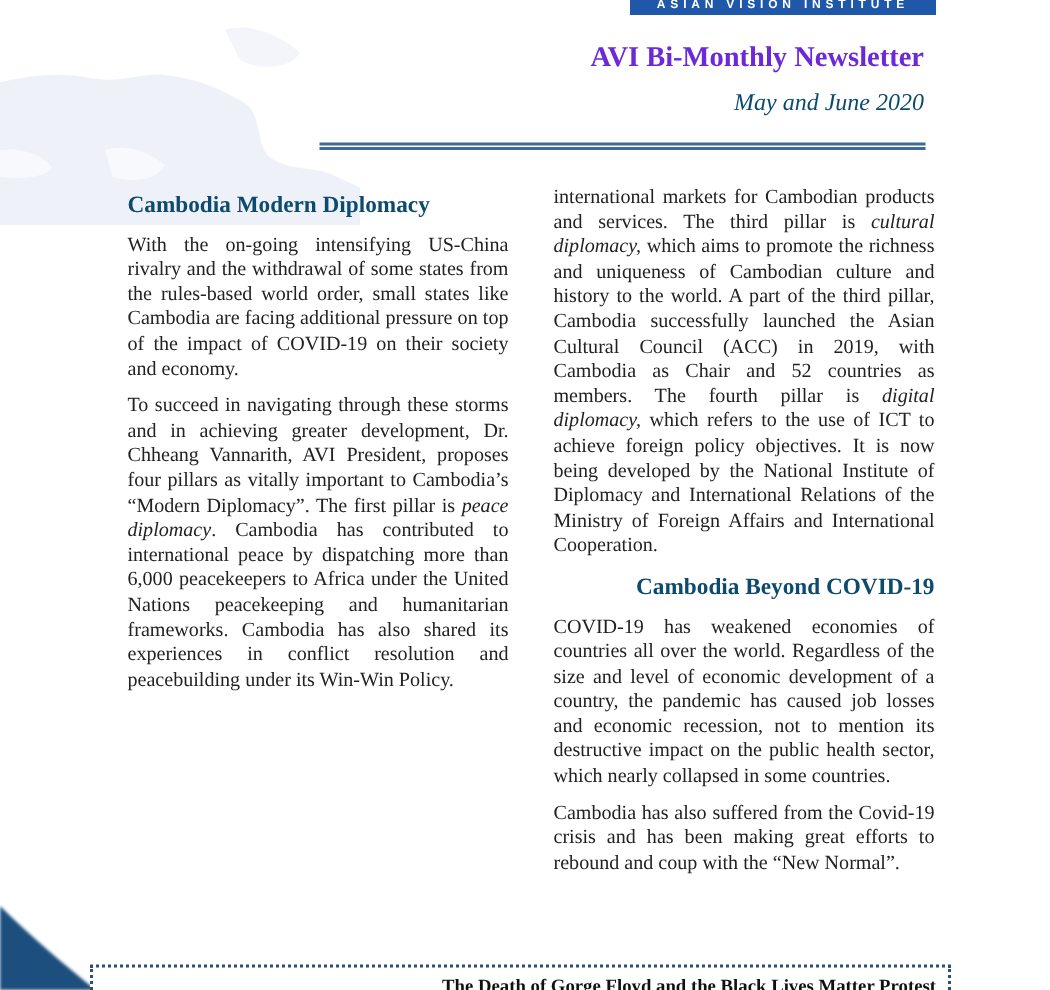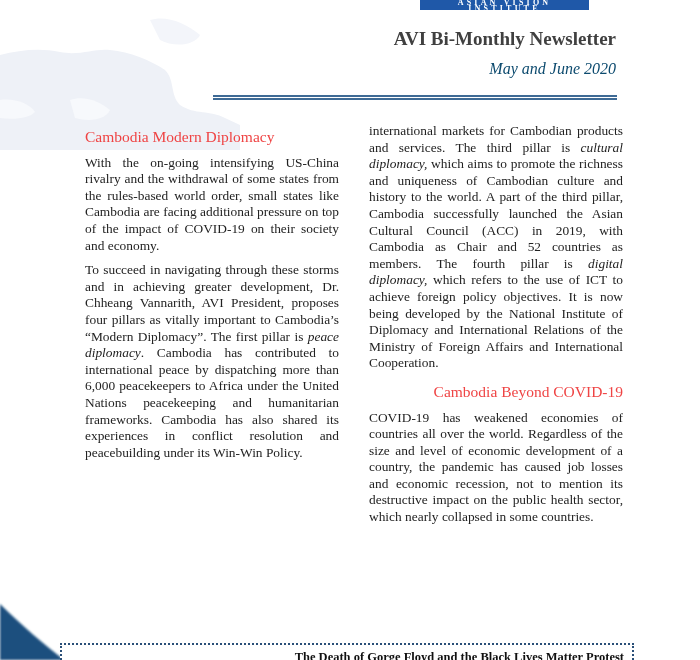--- a/index.html
+++ b/index.html
@@ -20,39 +20,39 @@
     left: 0;
     top: 0;
     width: 240px;
     height: 150px;
     pointer-events: none;
   }
   .banner {
     position: absolute;
     left: 420px;
     top: 0;
-    width: 169px;
+    width: 204px;
     height: 10px;
     background: #1f58a8;
     color: #ffffff;
-    font-family: Liberation Serif, serif;
+    font-family: Liberation Sans, sans-serif;
     font-weight: bold;
     font-size: 8px;
     letter-spacing: 3.2px;
     line-height: 6px;
     text-align: center;
     overflow: hidden;
   }
   .nl-title {
     position: absolute;
     right: 84px;
     top: 28px;
     font-size: 19px;
     font-weight: bold;
-    color: #404040;
+    color: #6d28d9;
     white-space: nowrap;
   }
   .nl-date {
     position: absolute;
     right: 84px;
     top: 60px;
     font-size: 16px;
     font-style: italic;
     color: #0c4a6e;
     white-space: nowrap;
@@ -75,23 +75,23 @@
     line-height: 16.6px;
   }
   .col.left { left: 85px; }
   .col.right { left: 369px; top: 123px; }
   .col p {
     margin: 0 0 8px 0;
     text-align: justify;
   }
   .col h2 {
     font-size: 15.5px;
-    font-weight: normal;
+    font-weight: bold;
     margin: 7px 0 9px 0;
-    color: #ef4444;
+    color: #0c4a6e;
   }
   .col.right h2 { margin-top: 12px; text-align: right; }
   .blue-curve {
     position: absolute;
     left: 0;
     top: 590px;
     width: 120px;
     height: 70px;
     pointer-events: none;
   }
@@ -133,20 +133,21 @@
 <div class="col left">
   <h2>Cambodia Modern Diplomacy</h2>
   <p>With the on-going intensifying US-China rivalry and the withdrawal of some states from the rules-based world order, small states like Cambodia are facing additional pressure on top of the impact of COVID-19 on their society and economy.</p>
   <p><span>To succeed in navigating through these storms and in achieving greater development, Dr. Chheang Vannarith, AVI President, proposes four pillars as vitally important to Cambodia’s “Modern Diplomacy”. The first pillar is </span><em>peace diplomacy</em><span>. Cambodia has contributed to international peace by dispatching more than 6,000 peacekeepers to Africa under the United Nations peacekeeping and humanitarian frameworks. Cambodia has also shared its experiences in conflict resolution and peacebuilding under its Win-Win Policy.</span></p>
 </div>
 
 <div class="col right">
   <p><span>international markets for Cambodian products and services. The third pillar is </span><em>cultural diplomacy,</em><span> which aims to promote the richness and uniqueness of Cambodian culture and history to the world. A part of the third pillar, Cambodia successfully launched the Asian Cultural Council (ACC) in 2019, with Cambodia as Chair and 52 countries as members. The fourth pillar is </span><em>digital diplomacy,</em><span> which refers to the use of ICT to achieve foreign policy objectives. It is now being developed by the National Institute of Diplomacy and International Relations of the Ministry of Foreign Affairs and International Cooperation.</span></p>
   <h2>Cambodia Beyond COVID-19</h2>
   <p>COVID-19 has weakened economies of countries all over the world. Regardless of the size and level of economic development of a country, the pandemic has caused job losses and economic recession, not to mention its destructive impact on the public health sector, which nearly collapsed in some countries.</p>
+  <p>Cambodia has also suffered from the Covid-19 crisis and has been making great efforts to rebound and coup with the “New Normal”.</p>
 </div>
 
 <svg class="blue-curve" viewBox="0 0 120 70" xmlns="http://www.w3.org/2000/svg">
   <defs>
     <filter id="blur1" x="-20%" y="-20%" width="140%" height="140%">
       <feGaussianBlur stdDeviation="1.2"></feGaussianBlur>
     </filter>
   </defs>
   <path d="M0,14 C20,34 45,55 64,70 L0,70 Z" fill="#1d4f7e" filter="url(#blur1)"></path>
 </svg>

